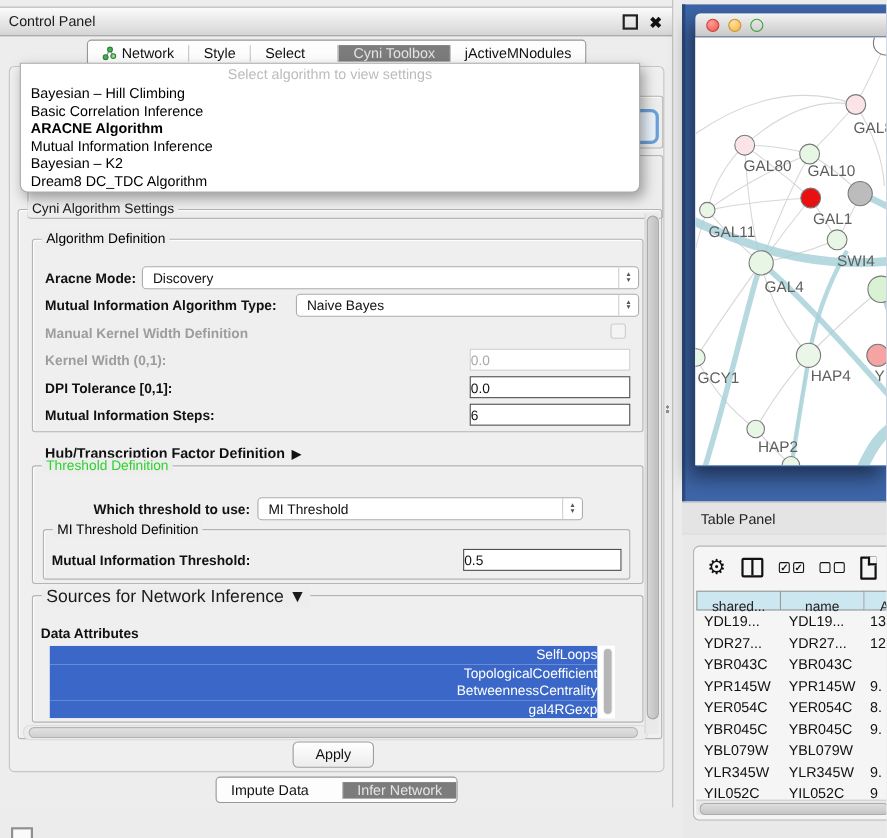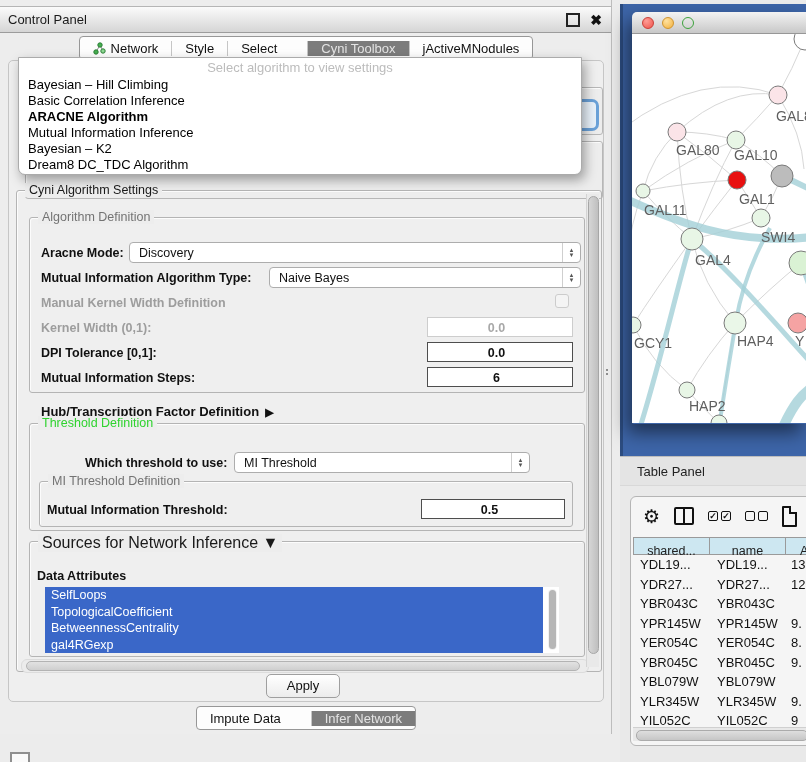--- a/index.html
+++ b/index.html
@@ -28,31 +28,31 @@
 
   
   .popup{position:absolute;left:18px;top:57px;width:562px;height:116px;background:#fff;border:1px solid #ababab;border-radius:0 0 7px 7px;box-shadow:3px 5px 12px rgba(0,0,0,.35);z-index:30;overflow:hidden;}
   .popup-header{text-align:center;color:#bcbcbc;font-size:13px;height:19px;line-height:19px;}
   .popup-item{font-size:13px;color:#000;height:16px;line-height:16px;padding-left:9px;white-space:nowrap;}
   .popup-item.bold{font-weight:bold;}
 
   
   .group{position:absolute;border:1px solid #b4b4b4;border-radius:3px;box-shadow:inset 1px 1px 0 #fcfcfc;box-sizing:border-box;}
   .group-label{position:absolute;top:-8px;left:8px;background:#ededed;padding:0 4px;font-size:12.5px;color:#1a1a1a;white-space:nowrap;}
-  .group-label.blue{color:#737373;}
+  .group-label.blue{color:#000000;}
   .group-label.green{color:#2ed32e;}
 
   .settings{position:absolute;left:16px;top:190px;width:586px;height:482px;z-index:5;}
   .settings .inner{position:absolute;inset:0;}
 
   .flabel{position:absolute;font-size:12.5px;font-weight:bold;color:#111;white-space:nowrap;}
   .flabel.disabled{color:#9d9d9d;}
   .combo{position:absolute;height:21px;background:#fff;border:1px solid #adadad;border-radius:4px;font-size:12.5px;color:#111;line-height:21px;padding-left:9px;box-sizing:border-box;}
   .stepper{position:absolute;right:0;top:0;bottom:0;width:17px;border-left:1px solid #cfcfcf;display:flex;flex-direction:column;align-items:center;justify-content:center;color:#555;font-size:6px;line-height:5px;}
-  .field{position:absolute;height:20px;background:#fff;border:1px solid #b9b9b9;font-size:12.5px;color:#111;text-align:center;padding-right:7px;line-height:20px;box-sizing:border-box;font-weight:bold;}
+  .field{position:absolute;height:20px;background:#fff;border:1px solid #b9b9b9;font-size:12.5px;color:#111;text-align:left;padding-right:7px;line-height:20px;box-sizing:border-box;}
   .field.dark{border:1px solid #4e4e4e;}
   .field.disabled{color:#a8a8a8;border-color:#cdcdcd;}
   .checkbox{position:absolute;width:14px;height:14px;background:#f4f4f4;border:1px solid #cccccc;border-radius:3px;box-sizing:border-box;}
   .expander{position:absolute;font-size:13px;font-weight:bold;color:#111;white-space:nowrap;}
   .expander .arrow{font-size:11px;margin-left:6px;}
   .attrs-title{position:absolute;font-size:12.5px;font-weight:bold;color:#111;}
   .attr-list{position:absolute;background:#fff;overflow:hidden;}
   .attr-item{height:16.5px;line-height:16.5px;background:#3a67c8;color:#fff;font-size:12.5px;padding-left:6px;width:498px;box-sizing:border-box;}
   .list-vscroll{position:absolute;right:2px;top:2px;bottom:3px;width:9px;background:#f2f2f2;border-radius:5px;}
   .list-vthumb{position:absolute;left:1px;right:1px;top:1px;bottom:1px;background:#b6b6b6;border-radius:5px;}
@@ -214,21 +214,21 @@
         <div class="group" style="left:22px;top:290px;width:534px;height:46px;">
           <span class="group-label blue">MI Threshold Definition</span>
         </div>
         <span class="flabel" style="left:30px;top:312px;">Mutual Information Threshold:</span>
         <div class="field dark" style="left:404px;top:308px;width:144px;">0.5</div>
 
         <div class="group" style="left:12px;top:350px;width:556px;height:116px;">
           <span class="group-label" style="font-size:16px;"><span>Sources for Network Inference</span> <span>▼</span></span>
         </div>
         <span class="attrs-title" style="left:20px;top:378px;">Data Attributes</span>
-        <div class="attr-list" style="left:28px;top:396px;width:514px;height:66px;">
+        <div class="attr-list" style="left:28px;top:396px;width:514px;height:66px;text-align:right;">
           <div id="attr-items">
               <div class="attr-item">SelfLoops</div>
               <div class="attr-item">TopologicalCoefficient</div>
               <div class="attr-item">BetweennessCentrality</div>
               <div class="attr-item">gal4RGexp</div>
             </div>
           <div class="list-vscroll">
               <div class="list-vthumb"></div>
             </div>
         </div>

